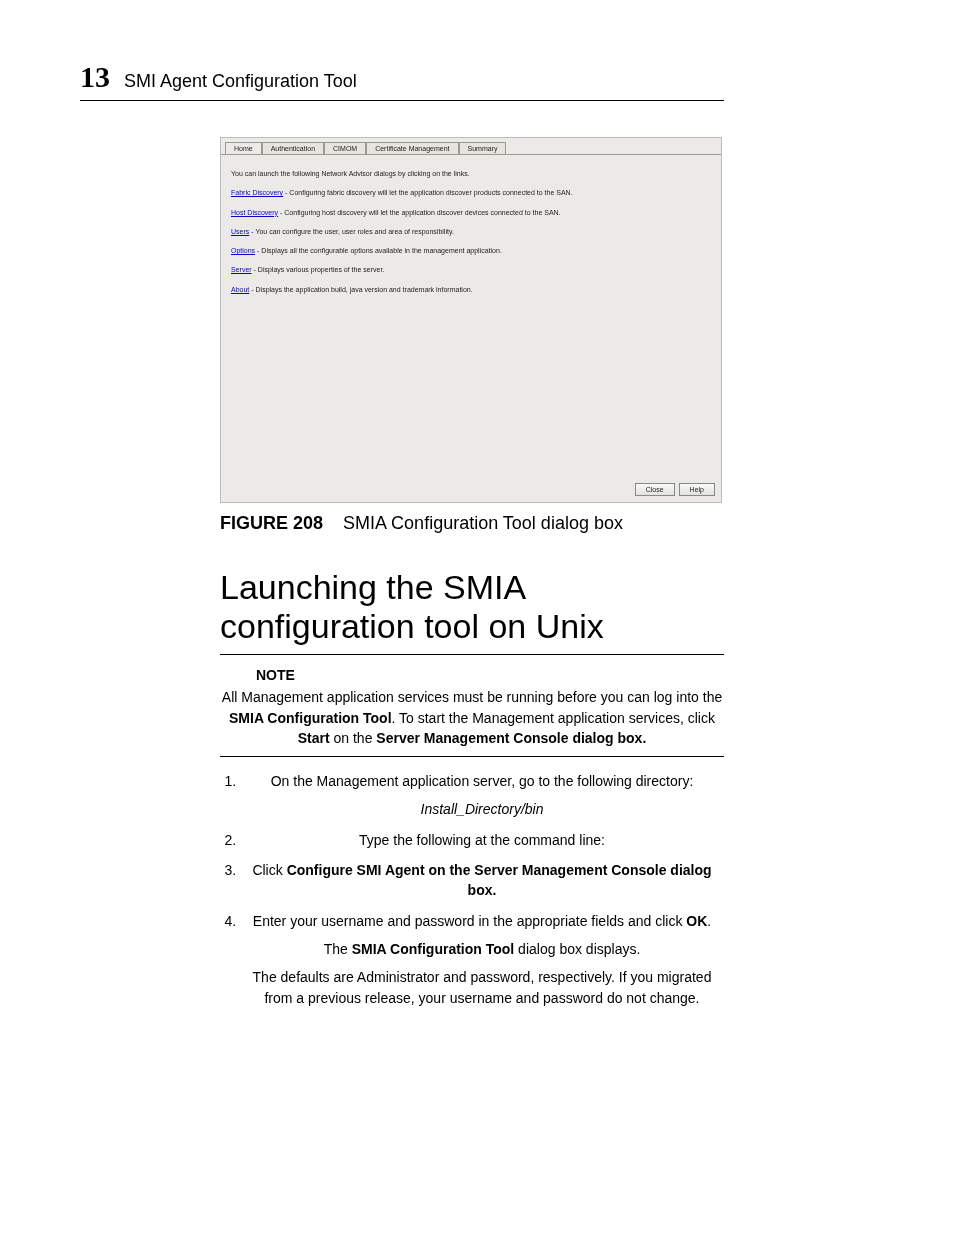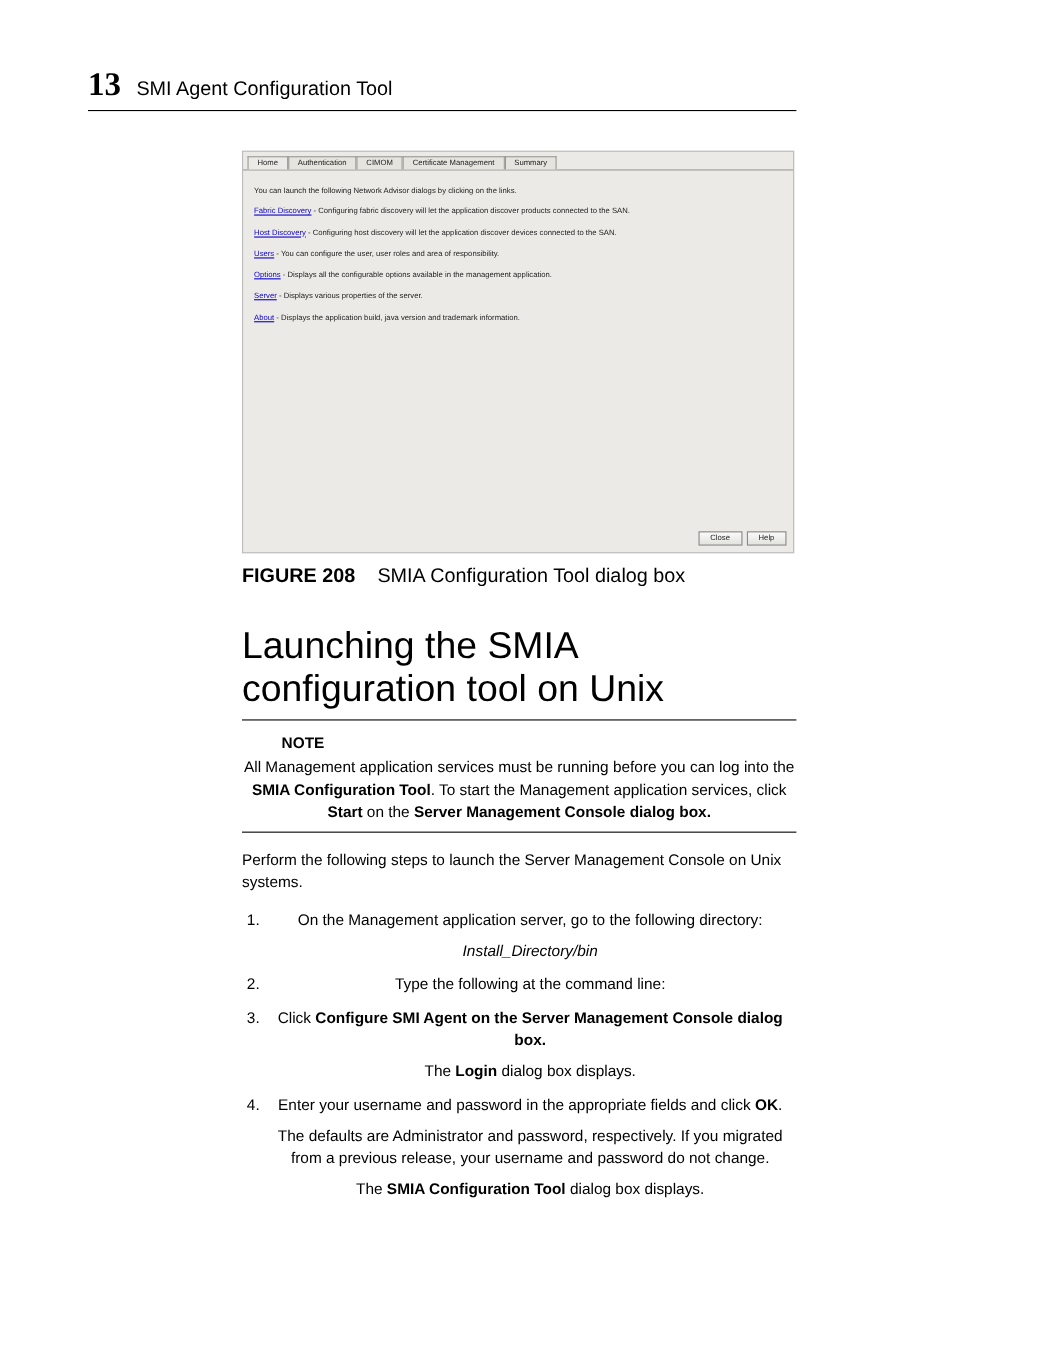--- a/index.html
+++ b/index.html
@@ -199,39 +199,35 @@
   <h2 class="section">Launching the SMIA configuration tool on Unix</h2>
   <div class="rule"></div>
 
   <div class="content">
     <div class="note-label">NOTE</div>
     <div class="note-text">
       <span>All Management application services must be running before you can log into the </span><span class="bold">SMIA Configuration Tool</span><span>. To start the Management application services, click </span><span class="bold">Start</span><span> on the </span><span class="bold">Server Management Console dialog box.</span>
     </div>
     <div class="rule-thin"></div>
 
-    <p>Perform the following steps to launch the Server Management Console on Unix systems.</p>
 
     <ol class="steps">
       <li>
         <span>On the Management application server, go to the following directory:</span>
         <div class="indent italic">Install_Directory/bin</div>
       </li>
       <li>
         <span>Type the following at the command line:</span>
       </li>
       <li>
         <span>Click </span><span class="bold">Configure SMI Agent on the Server Management Console dialog box.</span>
-        <div class="indent">
-          <span>The </span><span class="bold">Login</span><span> dialog box displays.</span>
-        </div>
       </li>
       <li>
         <span>Enter your username and password in the appropriate fields and click </span><span class="bold">OK</span><span>.</span>
-        <div class="indent">The defaults are Administrator and password, respectively. If you migrated from a previous release, your username and password do not change.</div>
         <div class="indent">
           <span>The </span><span class="bold">SMIA Configuration Tool</span><span> dialog box displays.</span>
         </div>
+        <div class="indent">The defaults are Administrator and password, respectively. If you migrated from a previous release, your username and password do not change.</div>
       </li>
     </ol>
   </div>
 
 </div>
 
 </body></html>

